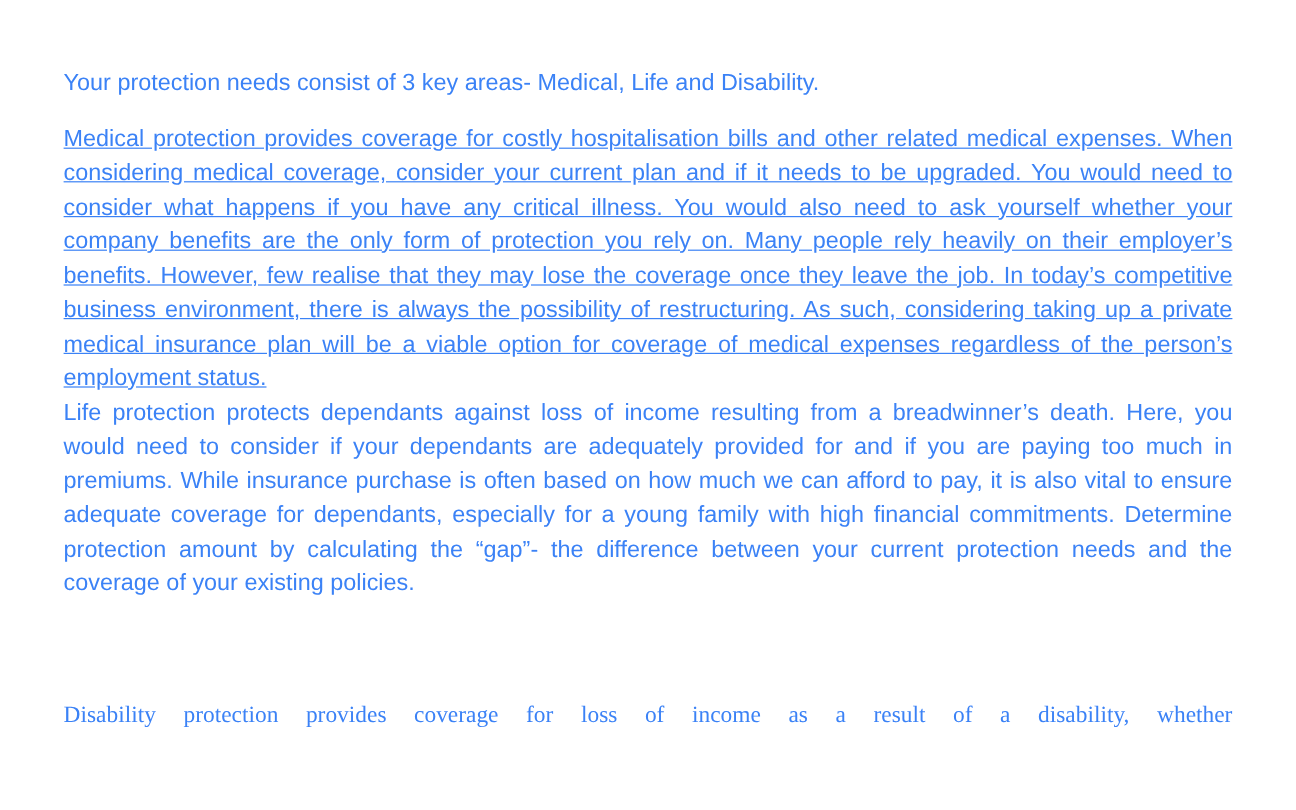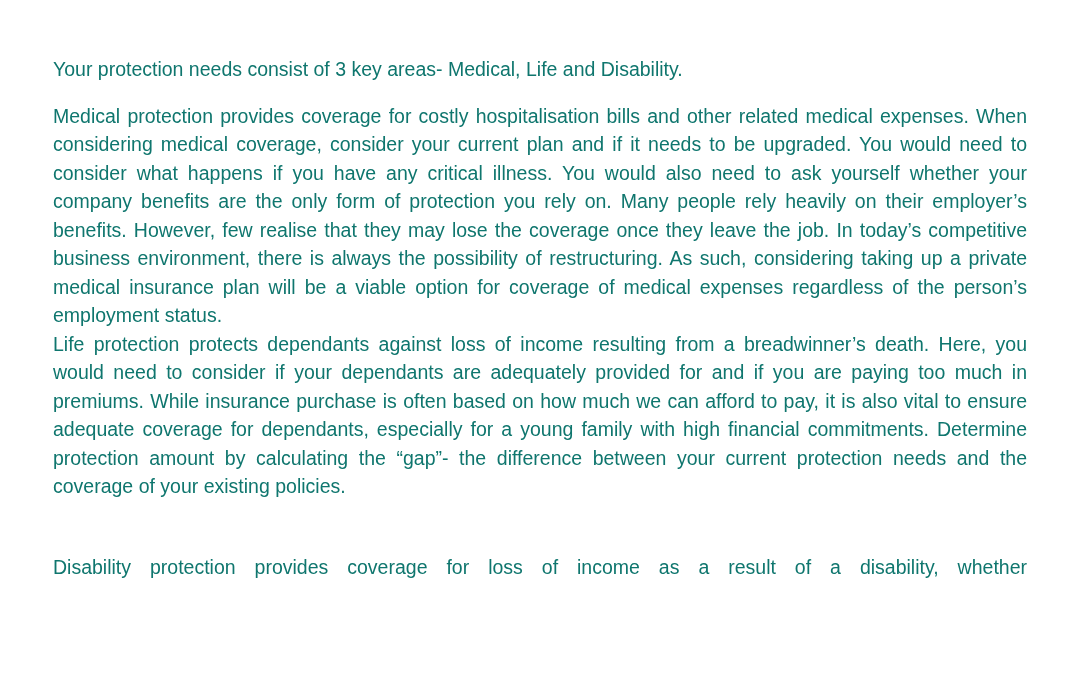--- a/index.html
+++ b/index.html
@@ -13,42 +13,44 @@
     overflow: hidden;
   }
   .page {
     box-sizing: border-box;
     width: 1080px;
     height: 675px;
     padding: 0 53px;
     background: #ffffff;
     overflow: hidden;
     font-family: "Liberation Sans", "DejaVu Sans", sans-serif;
-    color: #0f766e;
+    color: #3b82f6;
     font-size: 19.5px;
     line-height: 28.5px;
     -webkit-font-smoothing: antialiased;
   }
   .para {
     margin: 0;
     text-align: justify;
   }
   .para.intro {
     margin-top: 55px;
     text-align: left;
   }
   .para.medical {
     margin-top: 18px;
+    text-decoration: underline;
   }
   .para.life {
   }
   .para.disability {
-    margin-top: 52px;
+    margin-top: 82px;
     
     text-align-last: justify;
+    font-family: Liberation Serif, serif;
   }
 </style>
 </head>
 <body>
 
 <div class="page">
   <p class="para intro">Your protection needs consist of 3 key areas- Medical, Life and Disability.</p>
 
   <p class="para medical">Medical protection provides coverage for costly hospitalisation bills and other related medical expenses. When considering medical coverage, consider your current plan and if it needs to be upgraded. You would need to consider what happens if you have any critical illness. You would also need to ask yourself whether your company benefits are the only form of protection you rely on. Many people rely heavily on their employer’s benefits. However, few realise that they may lose the coverage once they leave the job. In today’s competitive business environment, there is always the possibility of restructuring. As such, considering taking up a private medical insurance plan will be a viable option for coverage of medical expenses regardless of the person’s employment status.</p>
 

